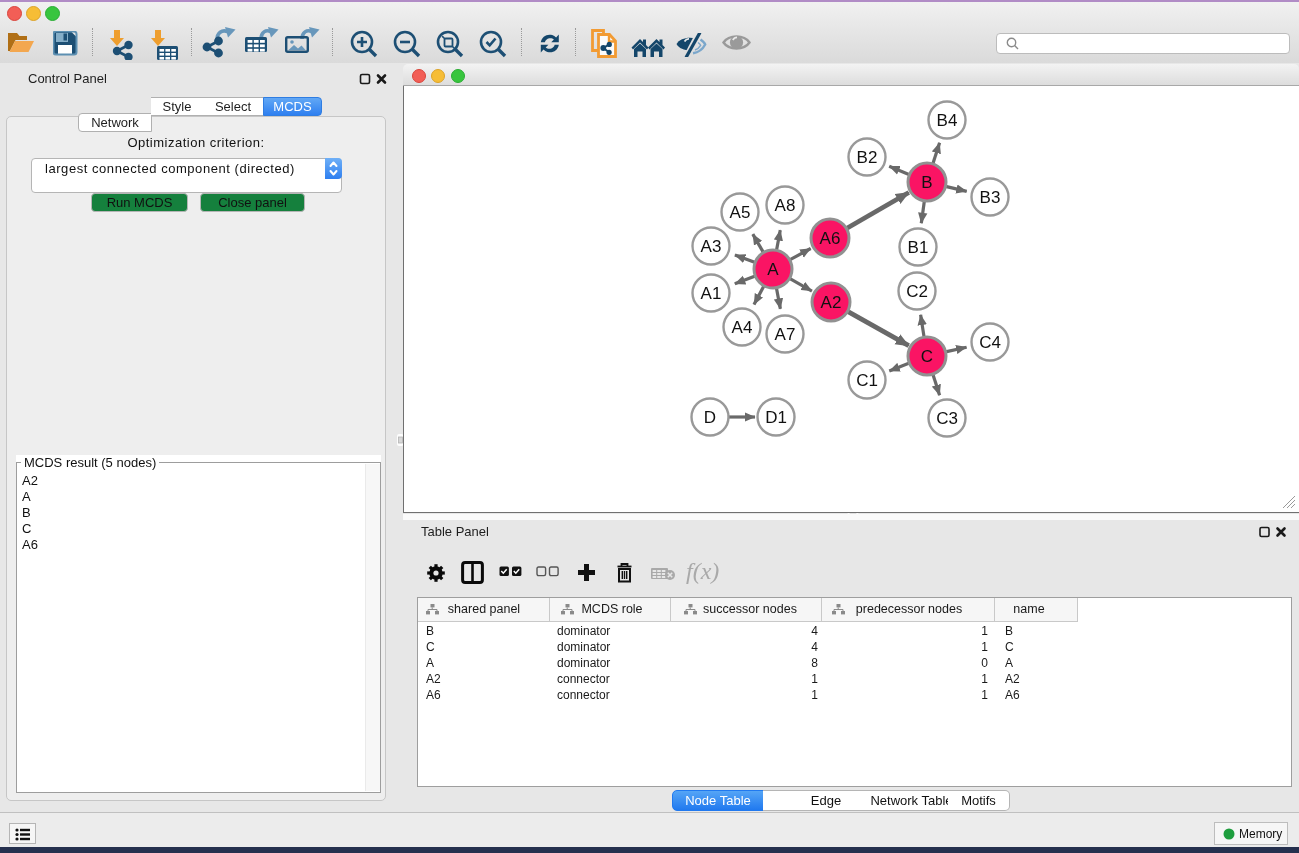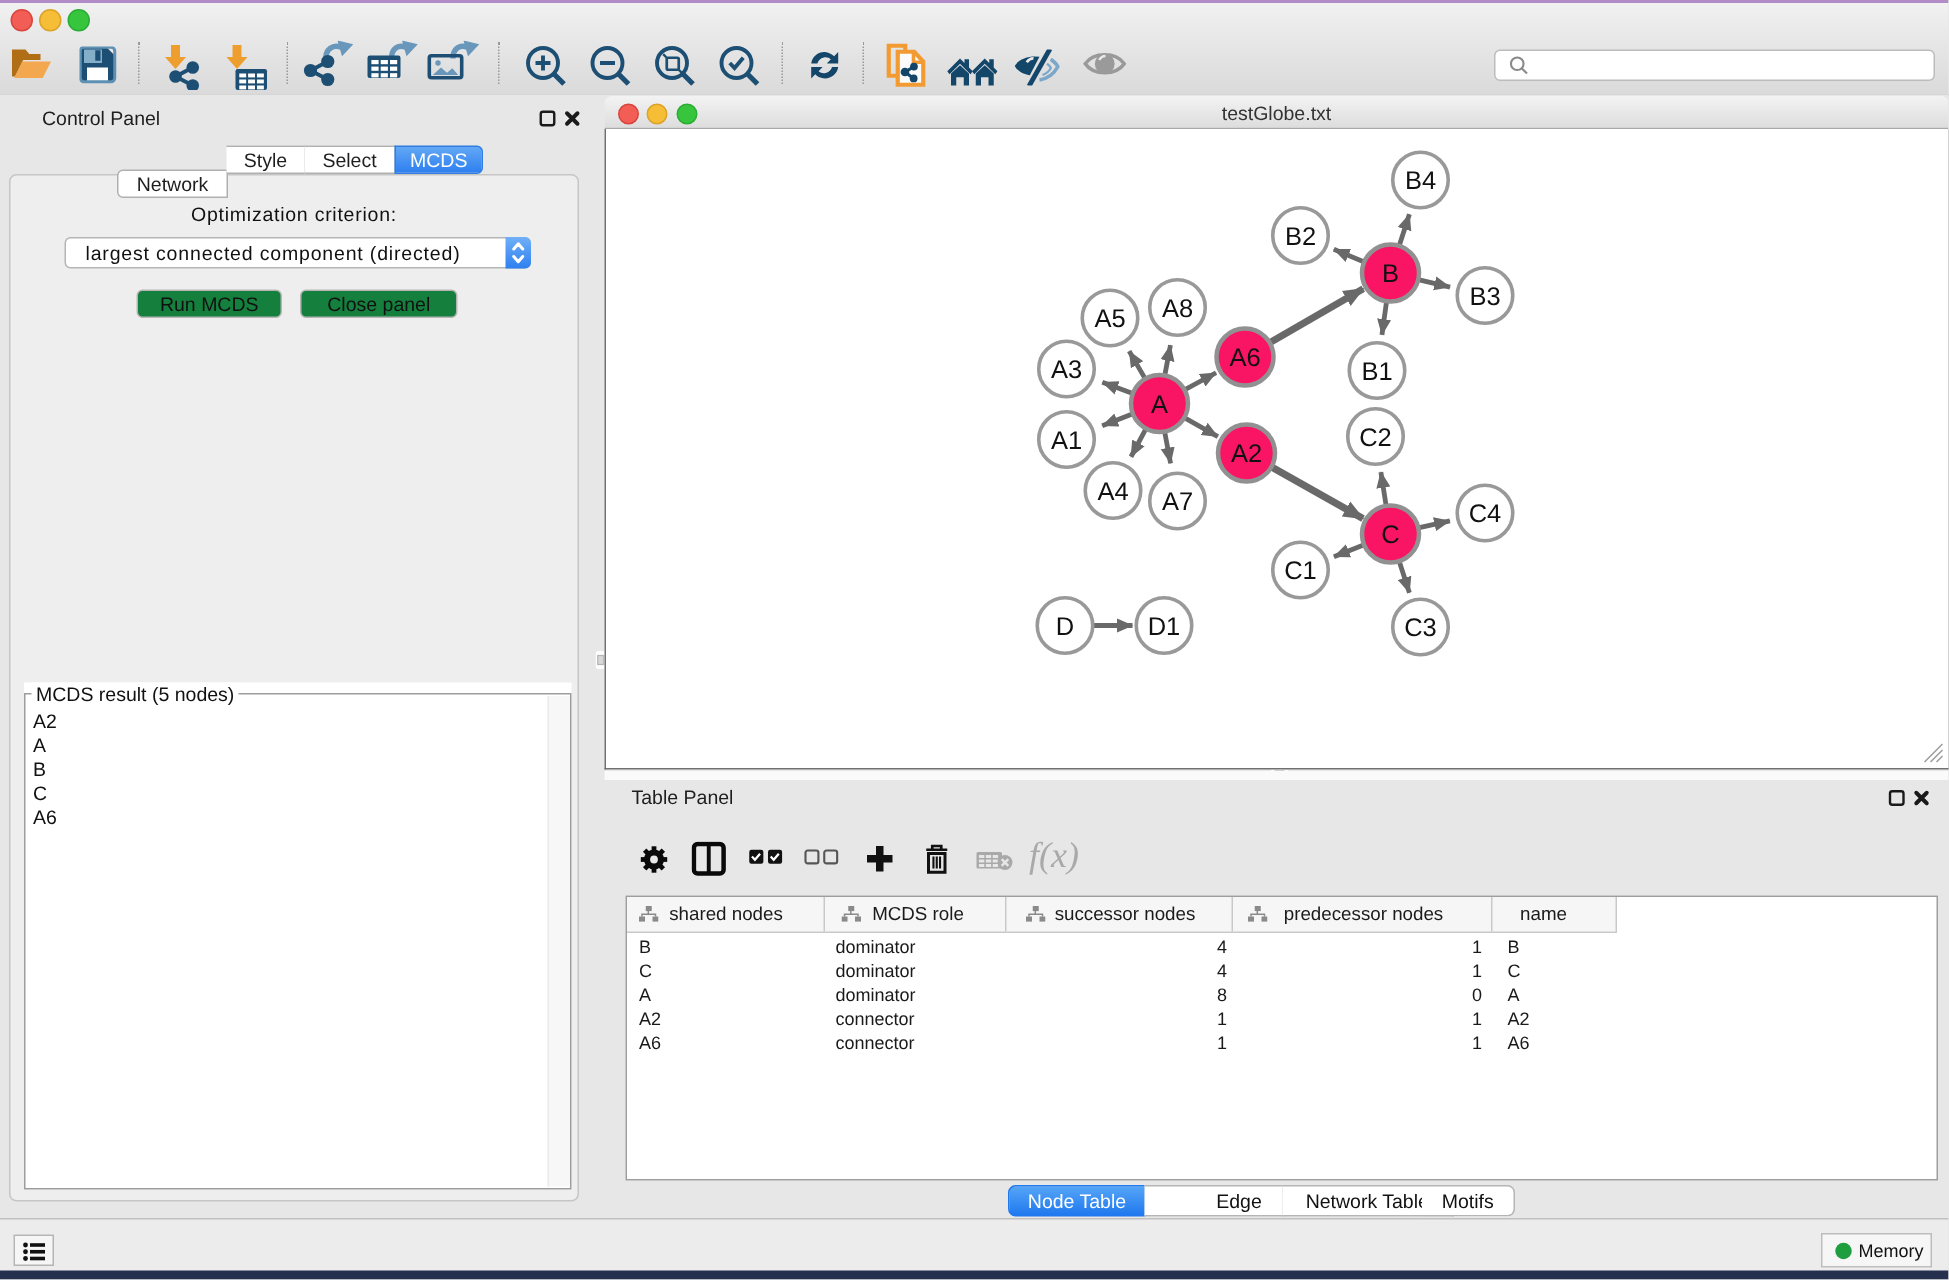--- a/index.html
+++ b/index.html
@@ -14,21 +14,21 @@
 .tsep{position:absolute;top:6px;height:28px;width:0;border-left:1px dotted #9a9a9a;}
 #search{position:absolute;left:996px;top:11px;width:292px;height:19px;background:#fff;border:1px solid #bcbcbc;border-radius:4px;}
 
 #mainbg{left:0;top:63px;width:1299px;height:749px;background:#e7e7e7;}
 
 #cptitle{left:28px;top:71px;font-size:13px;color:#1e1e1e;}
 
 .tabseg{position:absolute;top:97px;height:19px;box-sizing:border-box;border:1px solid #b0b0b0;background:#fff;font-size:13px;color:#1e1e1e;text-align:center;line-height:18px;}
 #cpanel{left:6px;top:116px;width:380px;height:685px;background:#eeeeee;border:1px solid #c6c6c6;border-radius:5px;box-sizing:border-box;}
 #optlabel{left:0px;top:135px;width:392px;text-align:center;font-size:13px;color:#111;letter-spacing:0.5px;}
-#dropdown{left:43px;top:158px;width:311px;height:21px;background:#fff;border:1px solid #b5b5b5;border-radius:4px;box-sizing:border-box;}
+#dropdown{left:31px;top:158px;width:311px;height:35px;background:#fff;border:1px solid #b5b5b5;border-radius:4px;box-sizing:border-box;}
 #dropdown .txt{position:absolute;left:13px;top:2px;font-size:13px;color:#111;letter-spacing:0.55px;}
 #dropdown .cap{position:absolute;right:-1px;top:-1px;width:17px;height:21px;border-radius:0 4px 4px 0;background:linear-gradient(#6fb0f7,#2e7ff0);}
 .btn{position:absolute;top:193px;height:19px;background:#15803d;border:1px solid #b5b5b5;border-radius:4px;box-sizing:border-box;font-size:13px;color:#111;text-align:center;line-height:17px;}
 
 #mcdsbox{left:16px;top:455px;width:365px;height:338px;background:#fff;}
 #mcdsborder{left:16px;top:462px;width:365px;height:331px;border:1px solid #9d9d9d;box-sizing:border-box;}
 #mcdslegend{left:21px;top:455px;background:#fff;padding:0 3px;font-size:13px;color:#111;}
 #mcdslist{left:22px;top:473px;font-size:13px;color:#111;line-height:16px;}
 #mcdsscroll{left:365px;top:464px;width:14px;height:327px;background:#f7f7f7;border-left:1px solid #eaeaea;}
 #gtitle{left:403px;top:64px;width:896px;height:22px;background:linear-gradient(#f3f3f3,#dddddd);border-bottom:1px solid #a8a8a8;border-radius:5px 5px 0 0;box-sizing:border-box;}
@@ -239,21 +239,20 @@
 <svg class="abs" style="left:847px;top:513px" width="12" height="7">
       <rect x="0" y="0" width="12" height="6.5" rx="2" fill="#fdfdfd"></rect>
       <rect x="3" y="1" width="6" height="4" fill="#e8e8e8" stroke="#b5b5b5" stroke-width="0.8"></rect>
     </svg>
 
 <div class="abs" id="gtitle">
   <div class="tl" style="left:9px;background:#f25e56;border:0.5px solid #d9453c;"></div>
   <div class="tl" style="left:28px;background:#f6bd36;border:0.5px solid #dca328;"></div>
   <div class="tl" style="left:48px;background:#38c53e;border:0.5px solid #2aad34;"></div>
 </div>
-<div class="abs" id="gtitletxt">testGlobe.txt</div>
 <div class="abs" id="gcanvas">
 <svg width="894" height="426" style="position:absolute;left:0;top:0">
 <defs>
 <marker id="arm" markerWidth="12" markerHeight="10" refX="10.5" refY="5" orient="auto" markerUnits="userSpaceOnUse">
             <path d="M0,0.3 L11,5 L0,9.7 z" fill="#696969"></path>
           </marker>
 <marker id="arb" markerWidth="15" markerHeight="12" refX="13" refY="6" orient="auto" markerUnits="userSpaceOnUse">
             <path d="M0,0.3 L14,6 L0,11.7 z" fill="#696969"></path>
           </marker>
 </defs>
@@ -425,21 +424,21 @@
             <rect x="4.5" y="0" width="4" height="3.4"></rect>
             <rect x="0" y="7" width="4" height="3.4"></rect>
             <rect x="9" y="7" width="4" height="3.4"></rect>
             <path d="M6.2 3.4 V5.5 M2 7 V5.5 H11 V7" stroke="#8a8a8a" fill="none" stroke-width="1"></path>
           </g>
         </svg>
         <div class="hsep" style="left:131px"></div>
     <div class="hsep" style="left:252px"></div>
     <div class="hsep" style="left:403px"></div>
     <div class="hsep" style="left:576px"></div>
-    <div class="htxt" style="left:26px;width:80px;">shared nodes</div>
+    <div class="htxt" style="left:26px;width:80px;">shared panel</div>
     <div class="htxt" style="left:154px;width:80px;">MCDS role</div>
     <div class="htxt" style="left:282px;width:100px;">successor nodes</div>
     <div class="htxt" style="left:421px;width:140px;">predecessor nodes</div>
     <div class="htxt" style="left:571px;width:80px;">name</div>
   </div>
   <div class="cell" style="left:8px;top:26px;">B</div>
 <div class="cell" style="left:139px;top:26px;">dominator</div>
 <div class="cell" style="left:320px;top:26px;width:80px;text-align:right;">4</div>
 <div class="cell" style="left:490px;top:26px;width:80px;text-align:right;">1</div>
 <div class="cell" style="left:587px;top:26px;">B</div>

